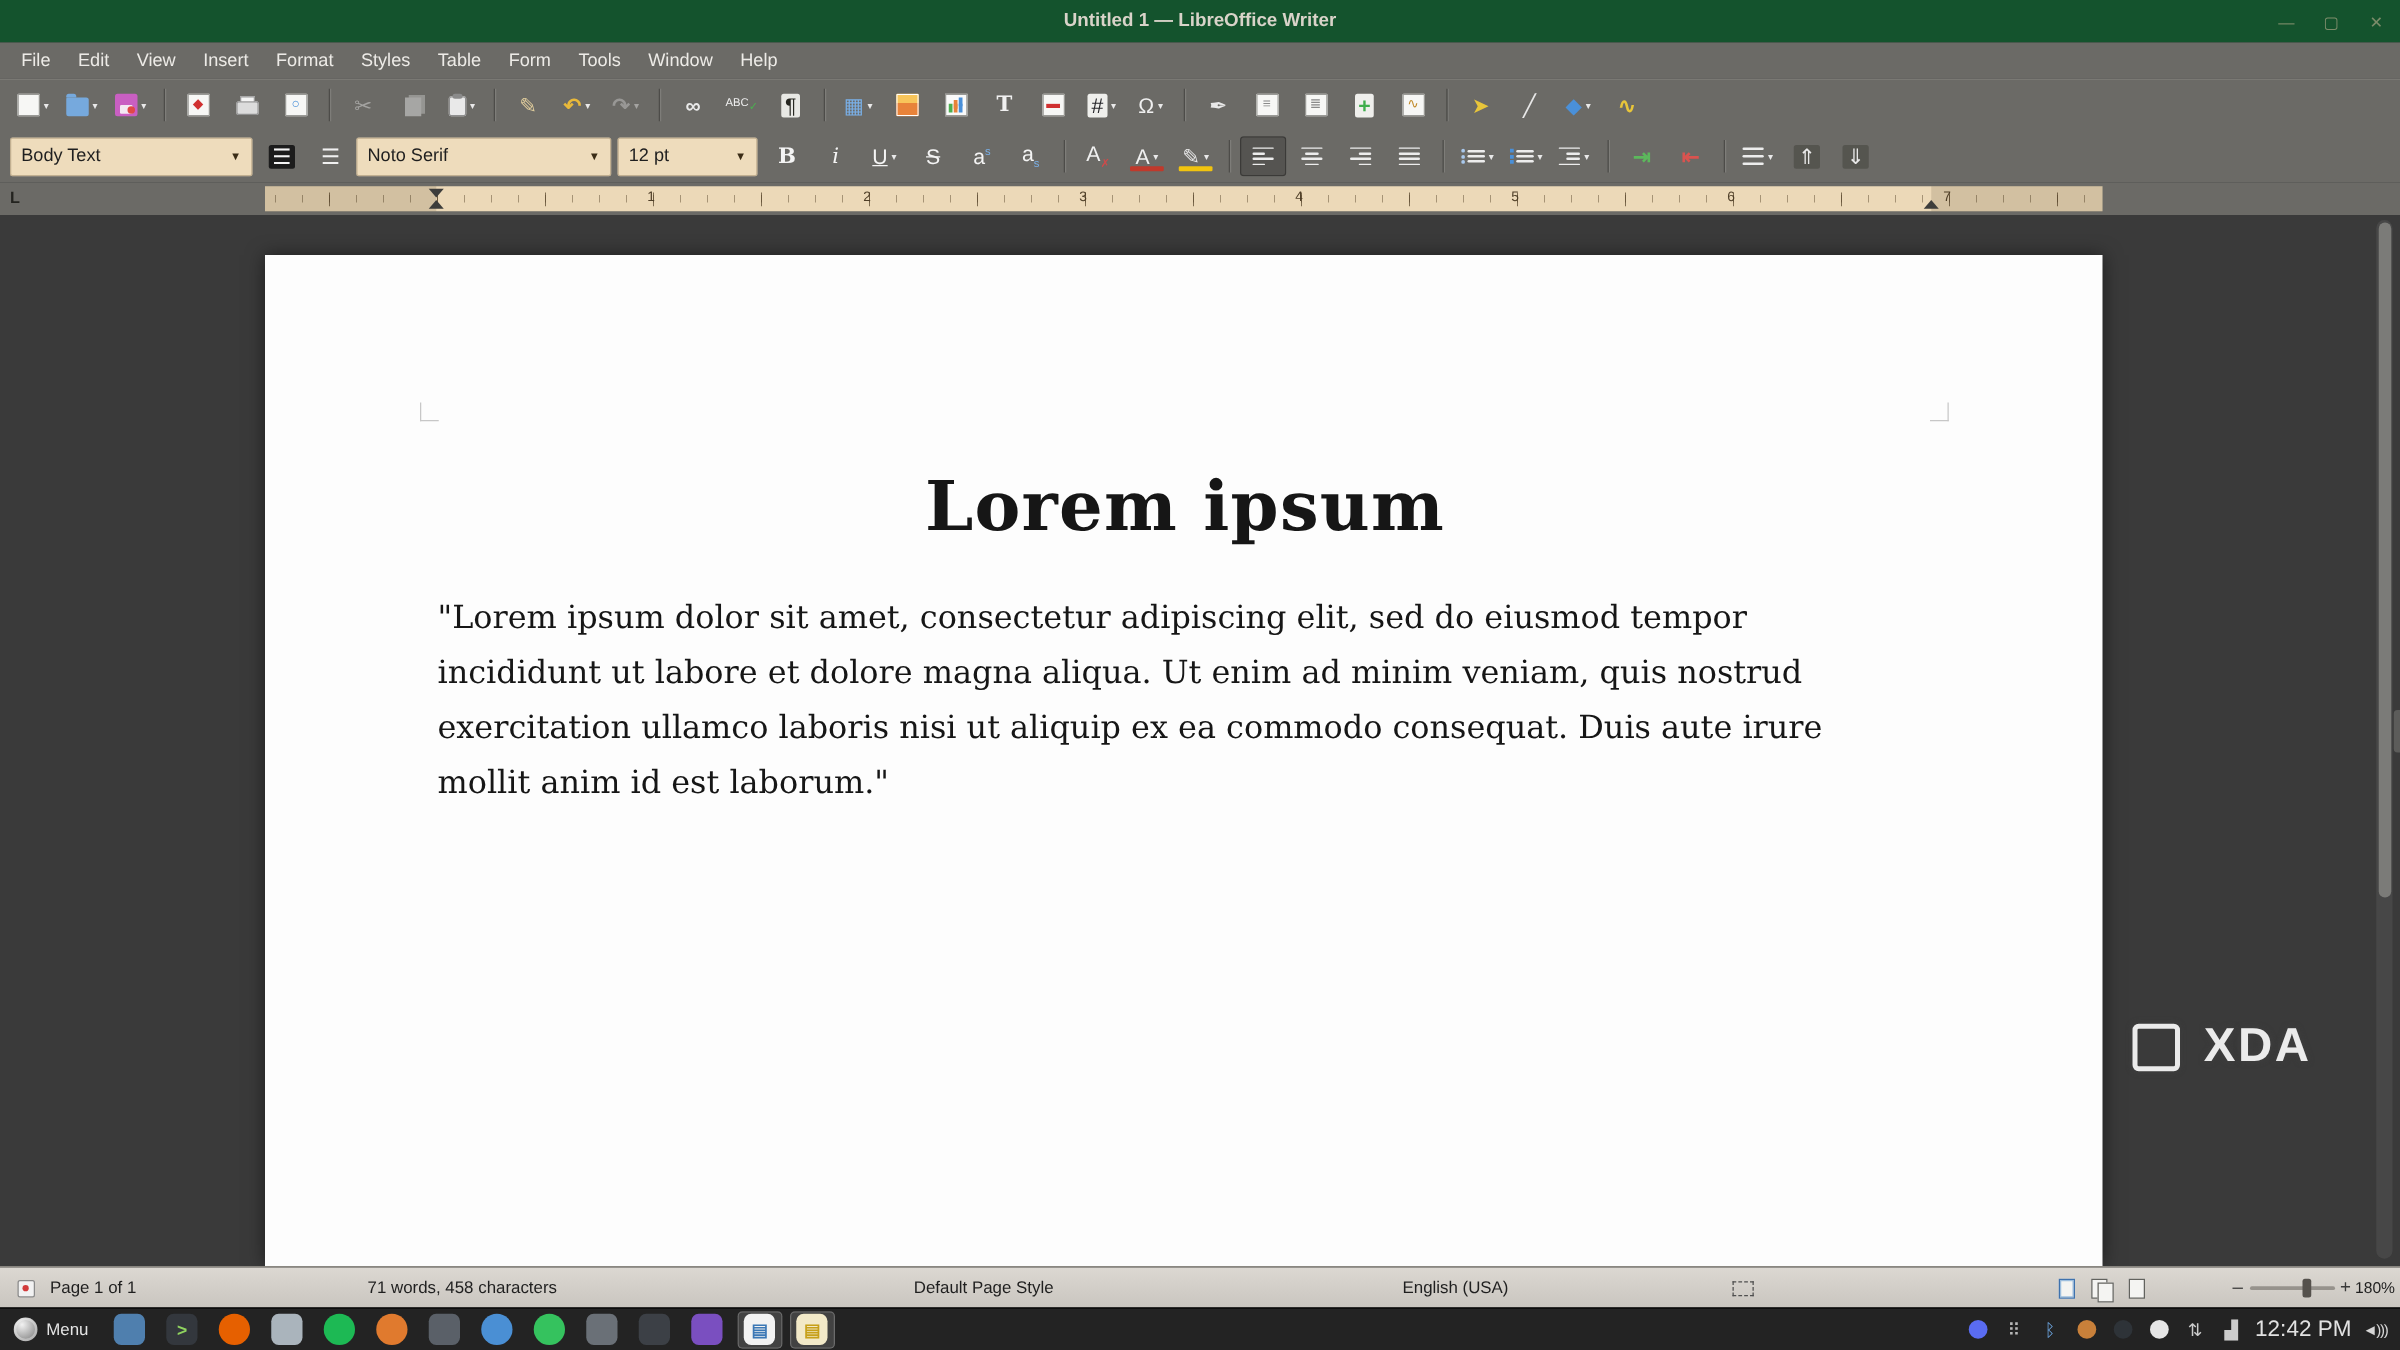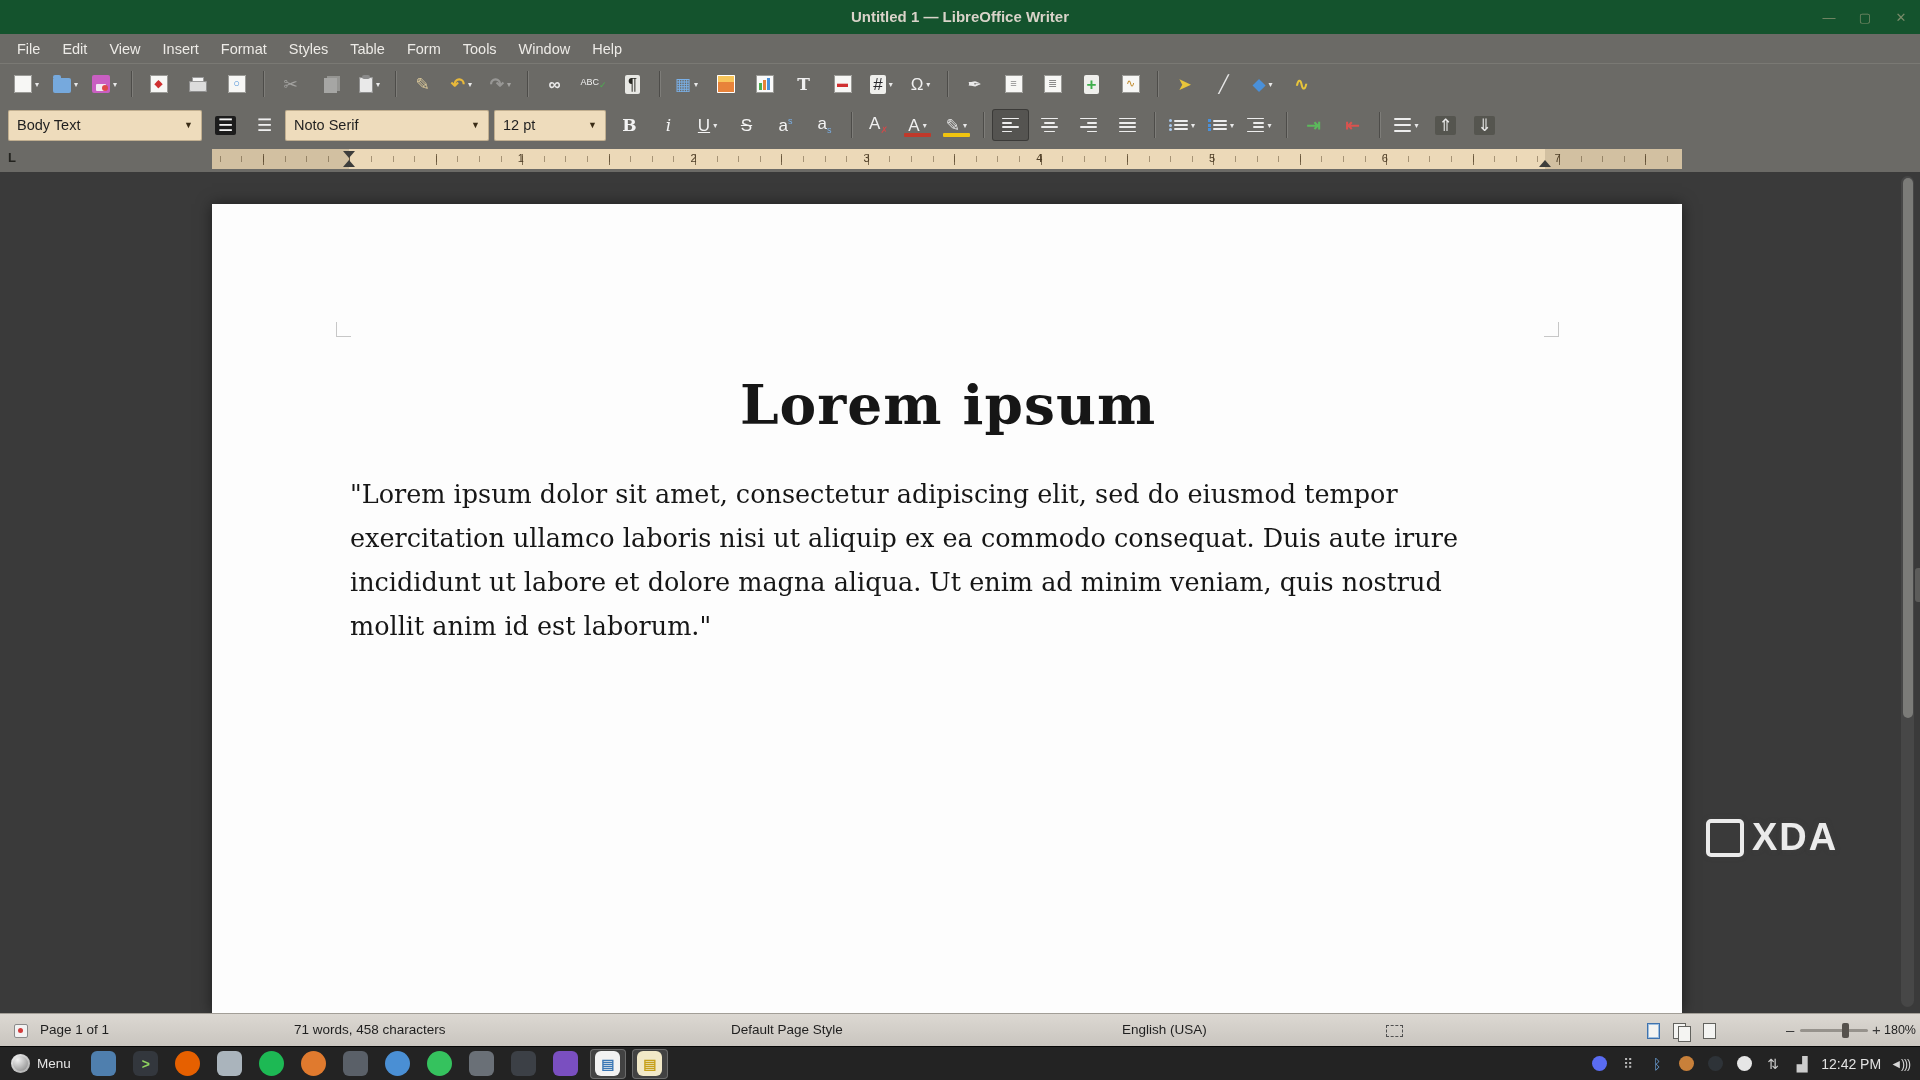--- a/index.html
+++ b/index.html
@@ -104,21 +104,21 @@
   .cmark.r{left:1332px;top:118px;border-right-width:1px;border-bottom-width:1px;}
   .doc-title{position:absolute;left:138px;top:168px;width:1196px;margin:0;text-align:center;
         font-family:"DejaVu Serif",serif;font-size:55px;font-weight:bold;color:#161616;letter-spacing:1px;}
   .doc-body{position:absolute;left:138px;top:268px;width:1210px;
         font-family:"DejaVu Serif",serif;font-size:25.5px;color:#161616;}
   .dline{white-space:nowrap;height:44px;line-height:44px;}
   .caret{display:inline-block;width:2px;height:30px;background:#101010;vertical-align:-5px;margin-left:2px;}
   .scrollbar{position:absolute;right:6px;top:4px;width:13px;bottom:6px;background:#474747;border-radius:7px;}
   .sthumb{position:absolute;left:1.5px;top:2px;width:10px;height:540px;background:#7b7b78;border-radius:6px;}
   .sidegrip{position:absolute;right:0;top:396px;width:5px;height:34px;background:#5c5c5a;border-radius:3px 0 0 3px;}
-  .watermark{position:absolute;left:1706px;top:816px;display:flex;align-items:center;gap:8px;z-index:40;
+  .watermark{position:absolute;left:1706px;top:816px;display:flex;align-items:center;gap:19px;z-index:40;
         color:rgba(244,244,244,.95);text-shadow:0 0 5px rgba(70,70,70,.55);}
   .wm-box{width:30px;height:30px;border:4px solid rgba(244,244,244,.95);border-radius:5px;
         box-shadow:0 0 5px rgba(70,70,70,.4);}
   .wm-text{font-size:38px;font-weight:bold;letter-spacing:2px;}
 
   
   .statusbar{position:absolute;left:0;top:1013px;width:100%;height:33px;
         background:linear-gradient(#dcd8d2,#c9c5bf);border-top:1px solid #a29e97;box-sizing:border-box;
         font-size:13.5px;color:#1f1f1f;}
   .sitem{position:absolute;top:0;height:32px;line-height:32px;}
@@ -144,21 +144,21 @@
   .menulabel{color:#e4e4e4;font-size:13.5px;}
   .apps{display:flex;align-items:center;gap:6px;margin-left:4px;}
   .app{width:36px;height:30px;display:flex;align-items:center;justify-content:center;border-radius:4px;}
   .app.active{background:rgba(255,255,255,.14);box-shadow:inset 0 0 0 1px rgba(255,255,255,.22);}
   .appic{width:25px;height:25px;border-radius:6px;display:flex;align-items:center;justify-content:center;
         font-size:14px;font-weight:bold;}
   .appic.circle{border-radius:50%;}
   .tray{display:flex;align-items:center;gap:5px;margin-left:auto;}
   .tico{width:24px;height:26px;display:flex;align-items:center;justify-content:center;font-size:14px;}
   .tico .dot{width:15px;height:15px;border-radius:50%;display:block;}
-  .clock{color:#e2e2e2;font-size:14px;margin:0 9px 0 7px;white-space:nowrap;}
+  .clock{color:#e2e2e2;font-size:18px;margin:0 9px 0 7px;white-space:nowrap;}
   .volume{color:#d6d6d6;font-size:12px;margin-right:10px;letter-spacing:-1px;}
 </style>
 </head>
 <body>
 
 <div class="root">
 
   <div class="titlebar">
     <span class="title">Untitled 1 — LibreOffice Writer</span>
     <span class="wbtns" id="wbtns">
@@ -459,22 +459,22 @@
       </div>
   </div>
 
   <div class="docarea">
     <div class="page">
       <span class="cmark l"></span>
       <span class="cmark r"></span>
       <h1 class="doc-title">Lorem ipsum</h1>
       <div class="doc-body" id="docbody">
           <div class="dline">"Lorem ipsum dolor sit amet, consectetur adipiscing elit, sed do eiusmod tempor</div>
+          <div class="dline">incididunt ut labore et dolore magna aliqua. Ut enim ad minim veniam, quis nostrud</div>
           <div class="dline">exercitation ullamco laboris nisi ut aliquip ex ea commodo consequat. Duis aute irure</div>
-          <div class="dline">incididunt ut labore et dolore magna aliqua. Ut enim ad minim veniam, quis nostrud</div>
           <div class="dline">mollit anim id est laborum."</div>
         </div>
     </div>
     <div class="scrollbar">
       <div class="sthumb"></div>
     </div>
     <div class="sidegrip"></div>
   </div>
 
   <div class="watermark">

